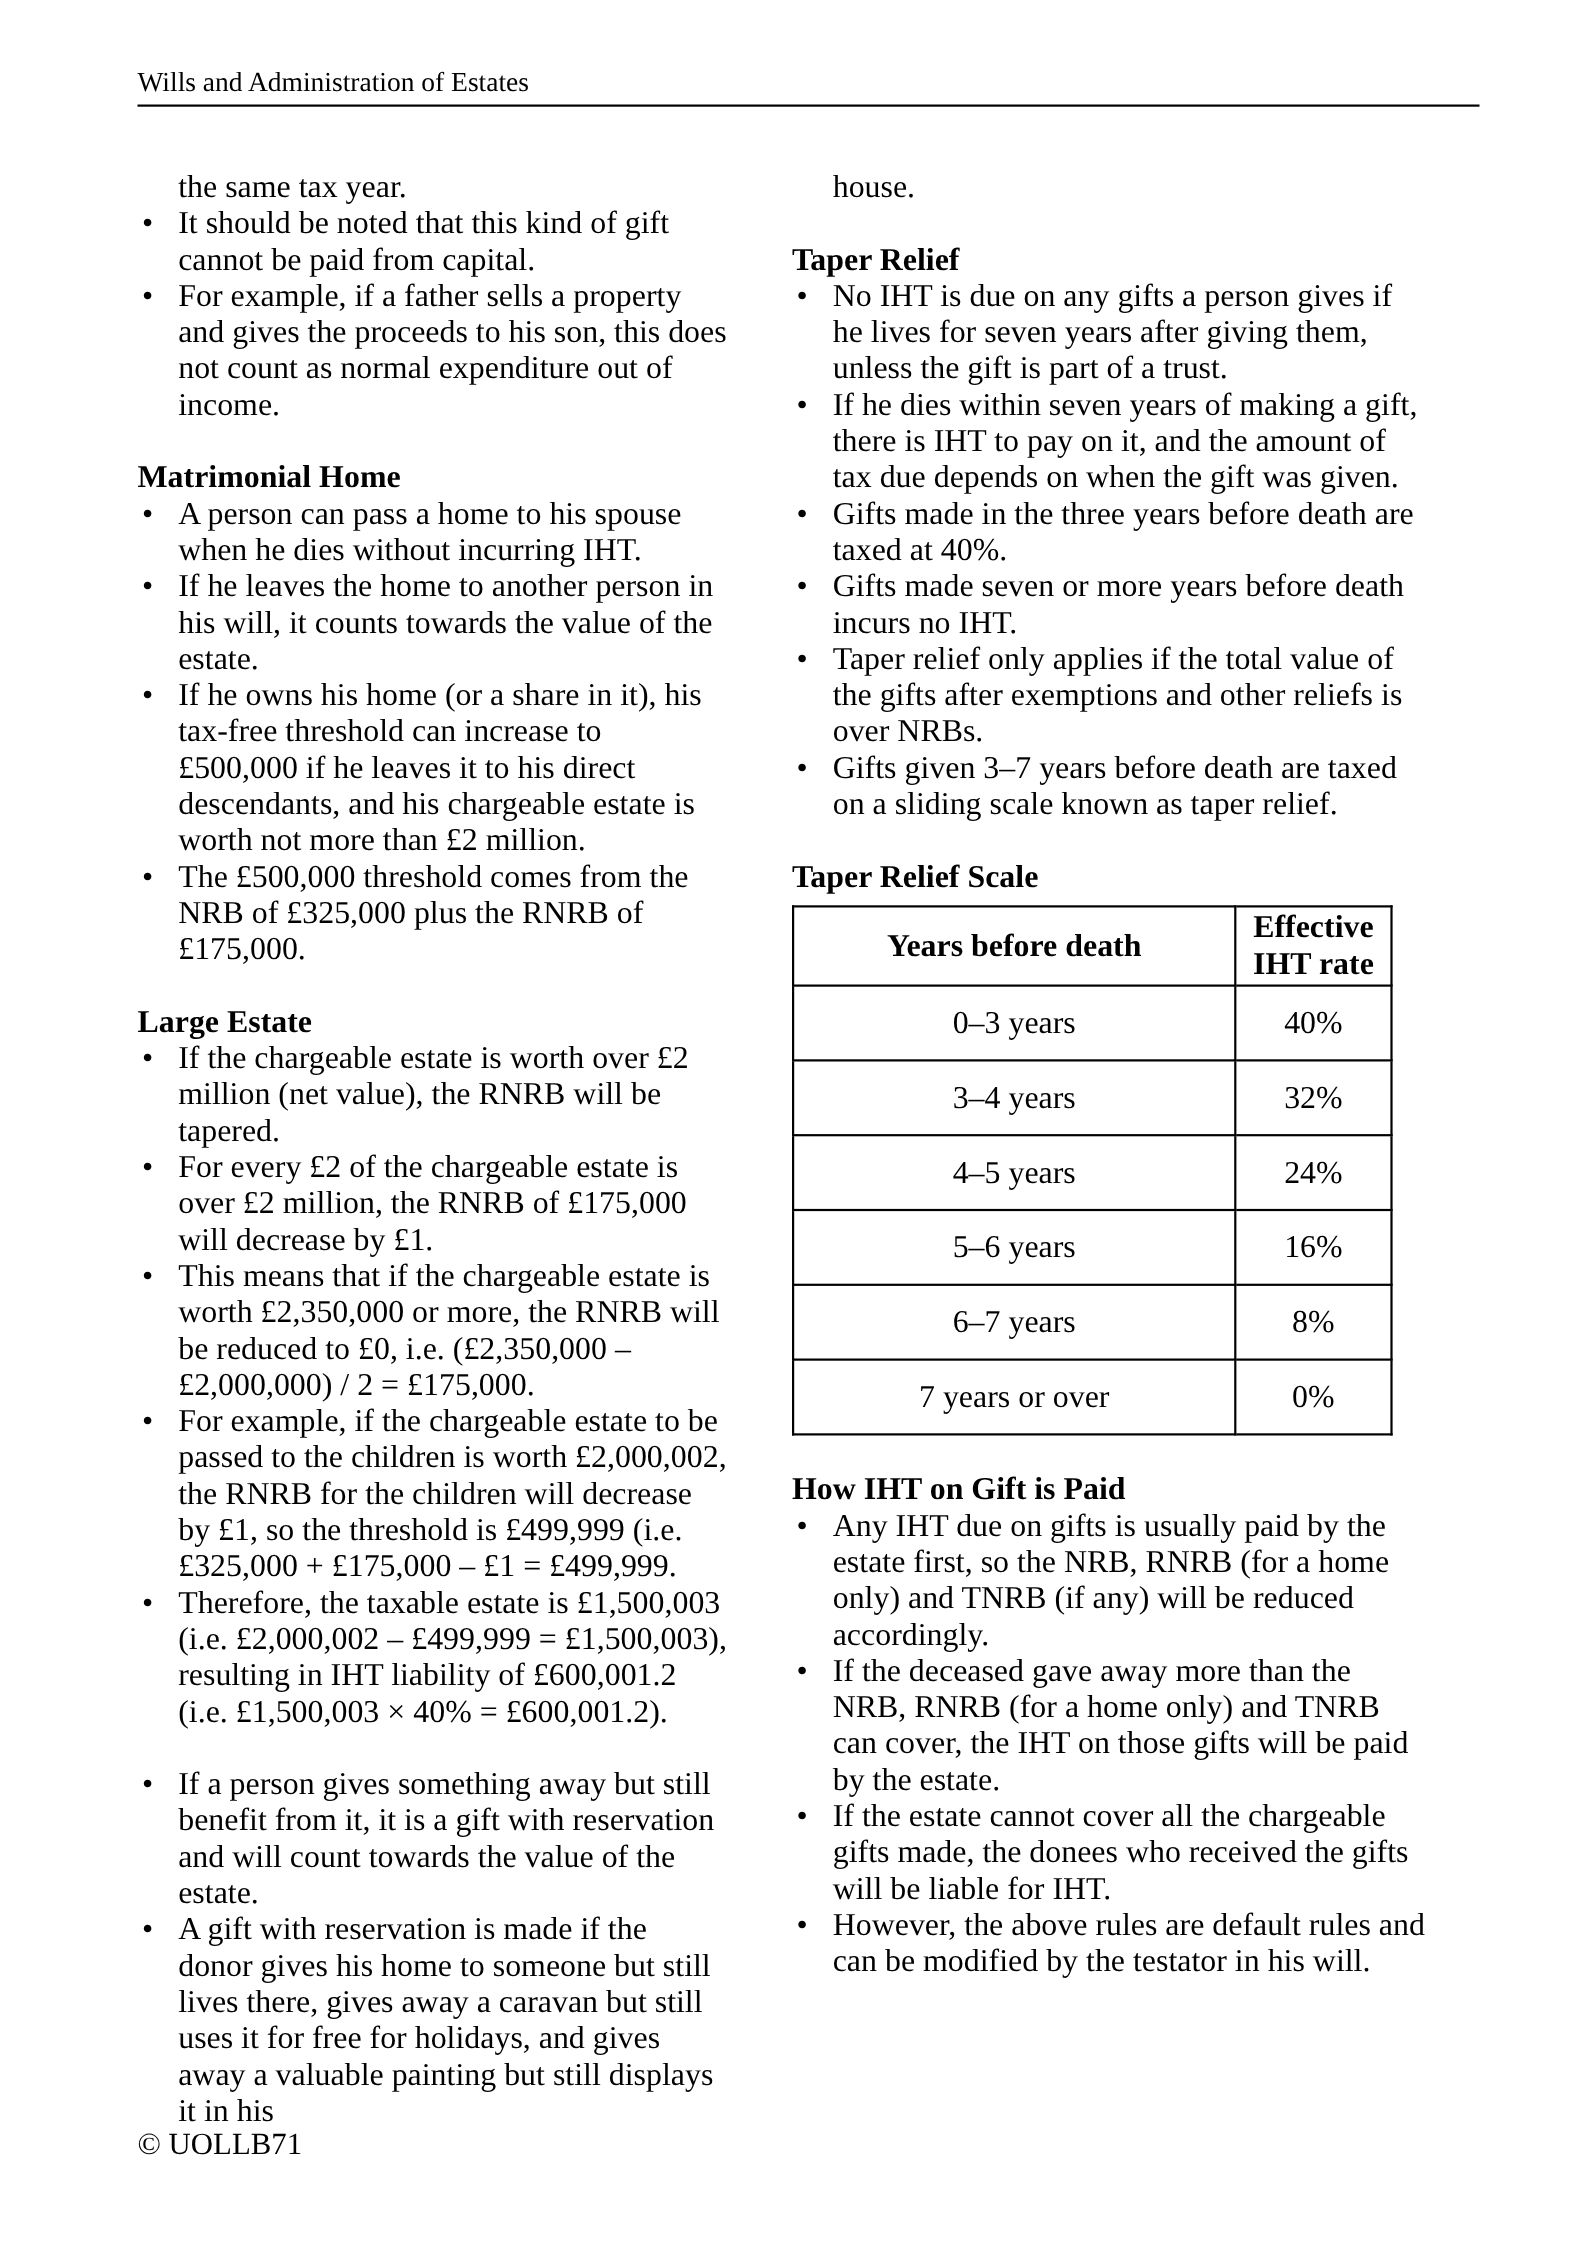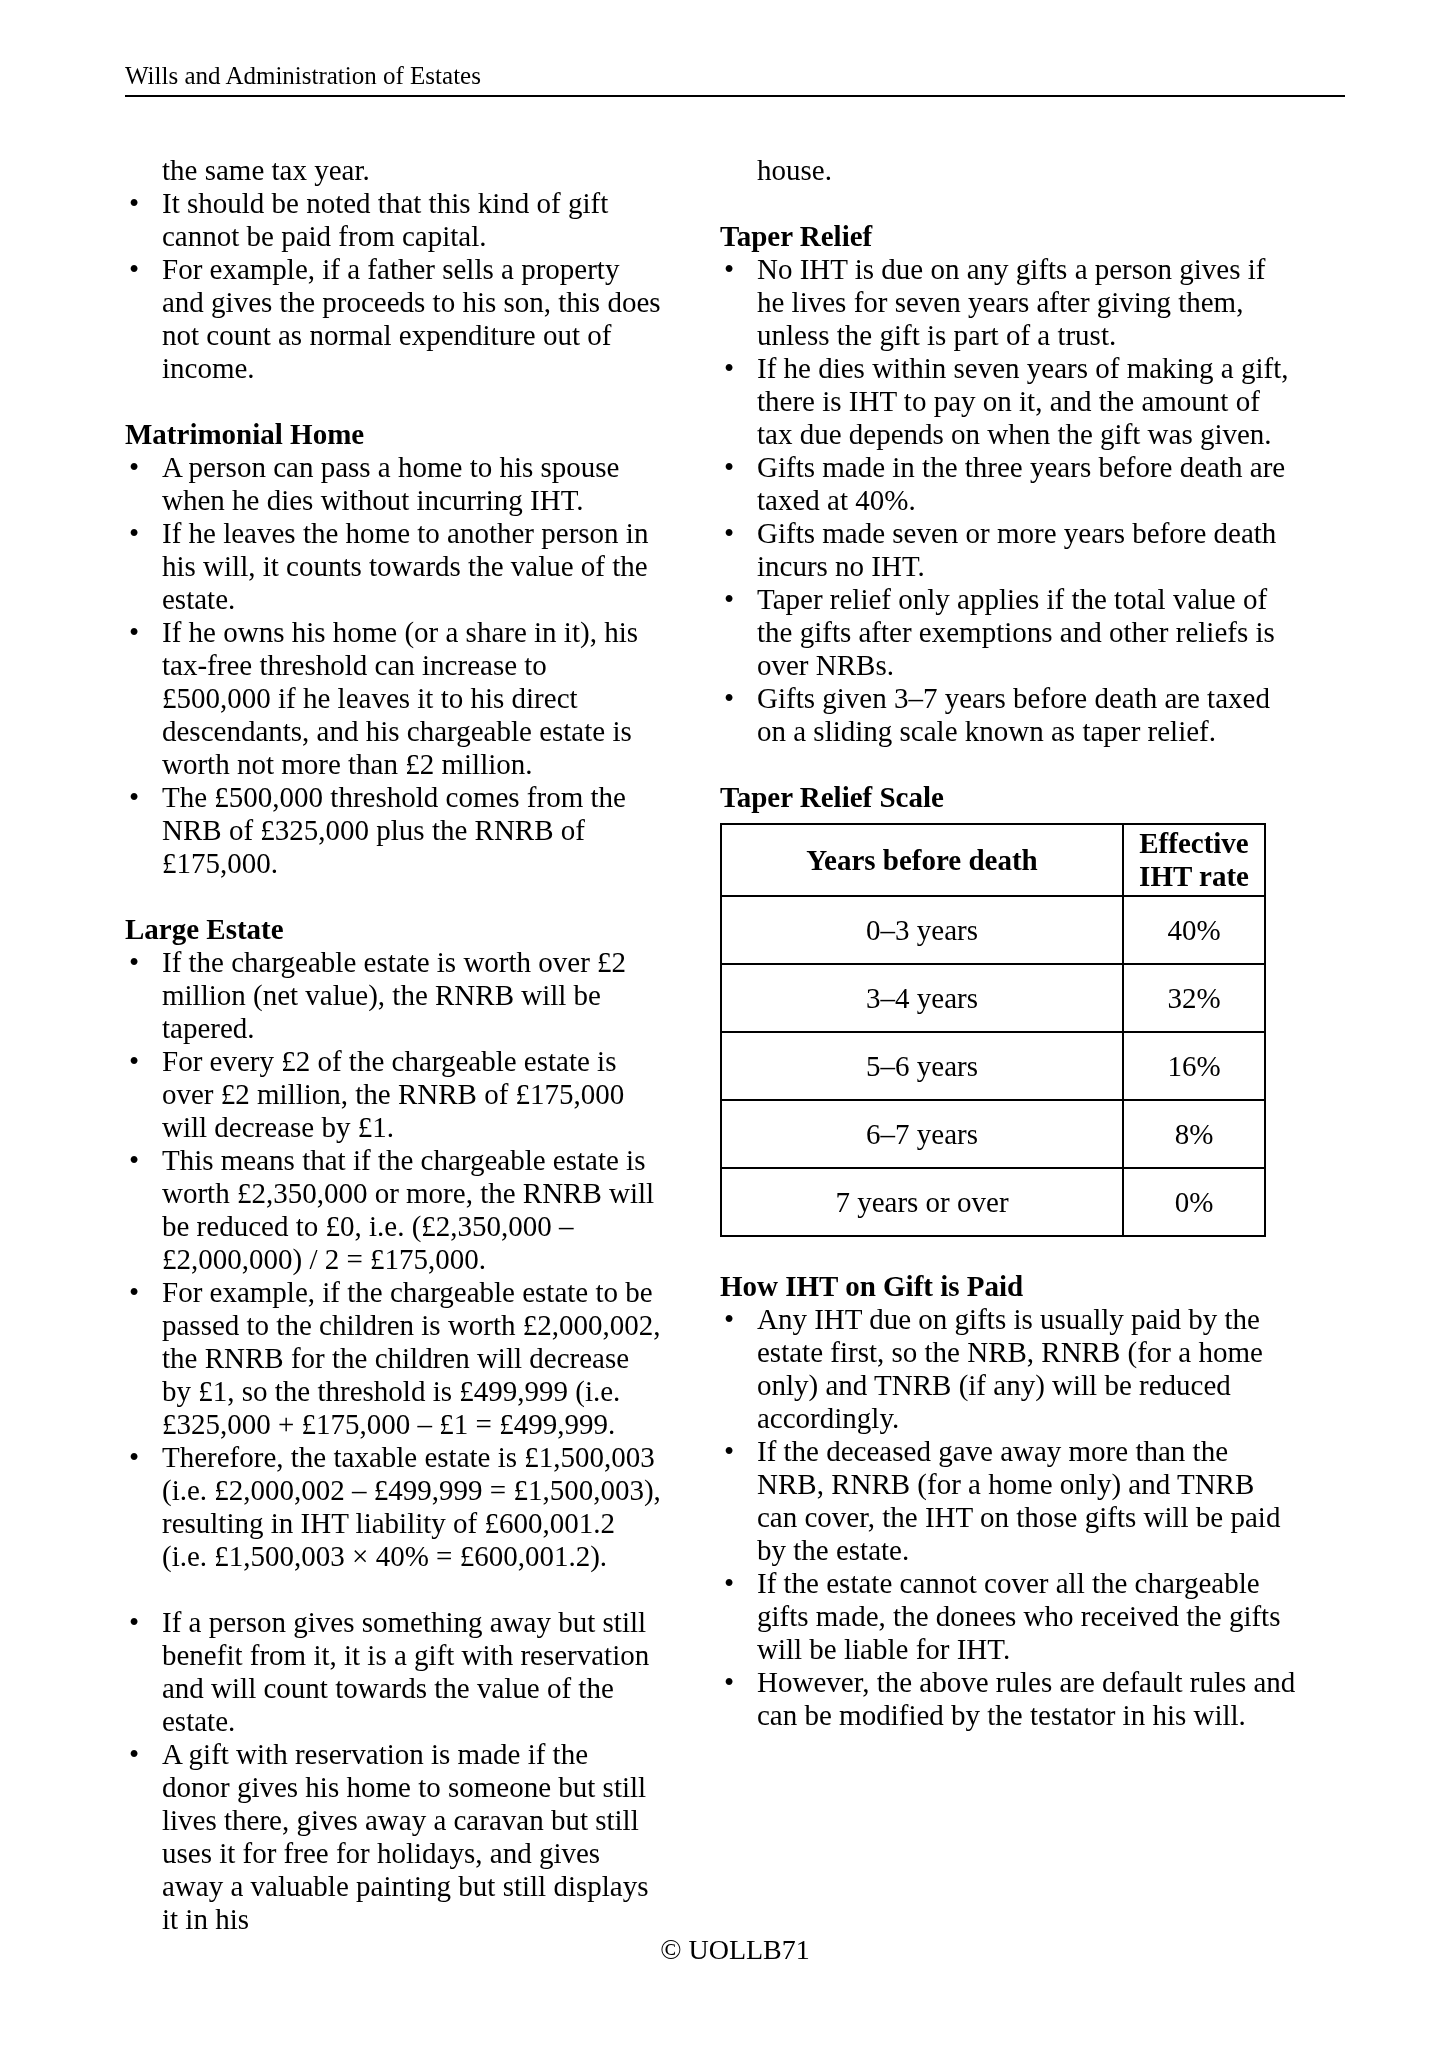--- a/index.html
+++ b/index.html
@@ -23,21 +23,21 @@
   .scale-table { border-collapse:collapse; margin-top:9px; width:546px; table-layout:fixed; }
   .scale-table th, .scale-table td {
     border:2px solid #000; text-align:center; vertical-align:middle;
     font-size:29px; line-height:33px; padding:0 6px; box-sizing:border-box;
   }
   .scale-table th { font-weight:700; height:72px; }
   .scale-table td { height:68px; }
   .scale-table th:first-child, .scale-table td:first-child { width:402px; }
   .footer {
     position:absolute; left:125px; right:100px; top:1933px;
-    display:flex; justify-content:center; font-size:28px; line-height:33px;
+    display:flex; justify-content:flex-start; font-size:28px; line-height:33px;
   }
 </style>
 </head>
 <body>
 
 <div class="page">
   <div class="content">
     <header>
       <div class="running-head">Wills and Administration of Estates</div>
       <hr class="head-rule">
@@ -91,20 +91,24 @@
             <tbody>
               <tr>
                 <td>0–3 years</td>
                 <td>40%</td>
               </tr>
               <tr>
                 <td>3–4 years</td>
                 <td>32%</td>
               </tr>
               <tr>
+                <td>4–5 years</td>
+                <td>24%</td>
+              </tr>
+              <tr>
                 <td>5–6 years</td>
                 <td>16%</td>
               </tr>
               <tr>
                 <td>6–7 years</td>
                 <td>8%</td>
               </tr>
               <tr>
                 <td>7 years or over</td>
                 <td>0%</td>

